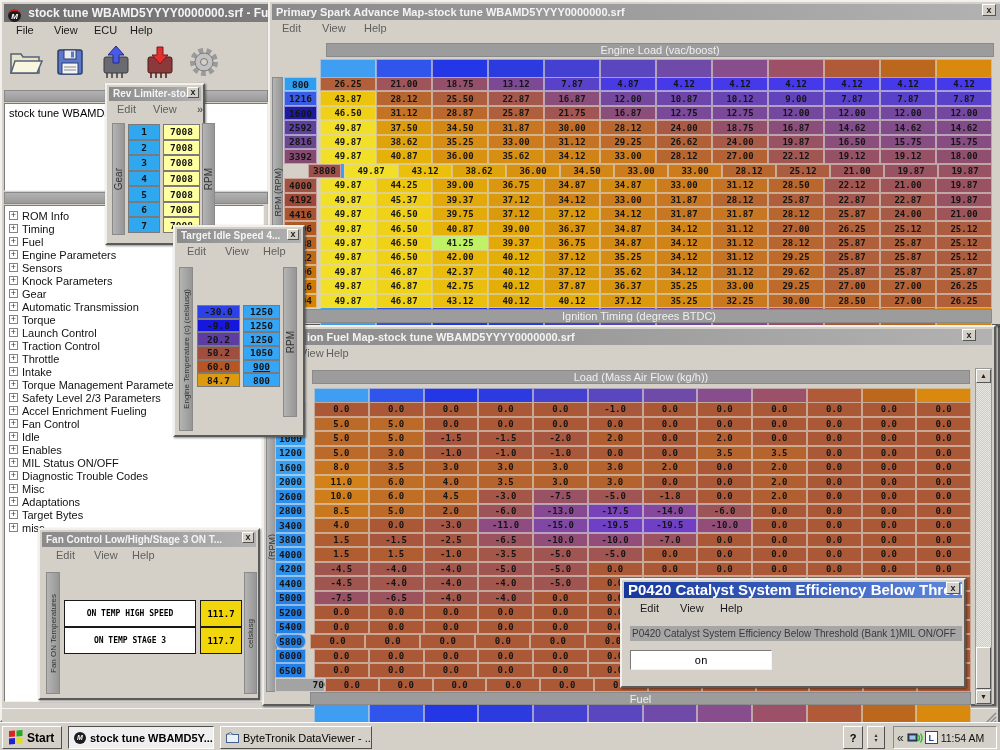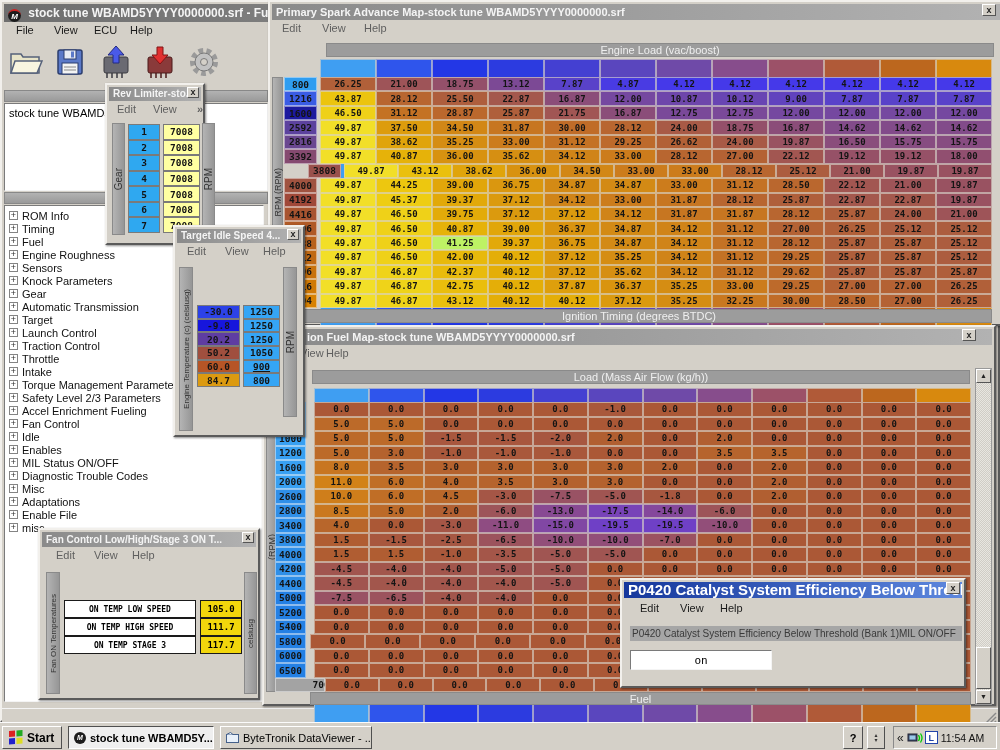--- a/index.html
+++ b/index.html
@@ -130,41 +130,41 @@
           <div class="tree-item">
             <span class="plusbox">+</span>
             <span>Timing</span>
           </div>
           <div class="tree-item">
             <span class="plusbox">+</span>
             <span>Fuel</span>
           </div>
           <div class="tree-item">
             <span class="plusbox">+</span>
-            <span>Engine Roughness</span>
+            <span>Engine Parameters</span>
           </div>
           <div class="tree-item">
             <span class="plusbox">+</span>
             <span>Sensors</span>
           </div>
           <div class="tree-item">
             <span class="plusbox">+</span>
             <span>Knock Parameters</span>
           </div>
           <div class="tree-item">
             <span class="plusbox">+</span>
             <span>Gear</span>
           </div>
           <div class="tree-item">
             <span class="plusbox">+</span>
             <span>Automatic Transmission</span>
           </div>
           <div class="tree-item">
             <span class="plusbox">+</span>
-            <span>Target</span>
+            <span>Torque</span>
           </div>
           <div class="tree-item">
             <span class="plusbox">+</span>
             <span>Launch Control</span>
           </div>
           <div class="tree-item">
             <span class="plusbox">+</span>
             <span>Traction Control</span>
           </div>
           <div class="tree-item">
@@ -210,21 +210,21 @@
           <div class="tree-item">
             <span class="plusbox">+</span>
             <span>Misc</span>
           </div>
           <div class="tree-item">
             <span class="plusbox">+</span>
             <span>Adaptations</span>
           </div>
           <div class="tree-item">
             <span class="plusbox">+</span>
-            <span>Enable File</span>
+            <span>Target Bytes</span>
           </div>
           <div class="tree-item">
             <span class="plusbox">+</span>
             <span>misc</span>
           </div>
         </div>
     </div>
 
     <div class="statusbar">
       <span style="position:absolute;right:48px;top:2px;">MiniPort (USB)</span>
@@ -780,21 +780,21 @@
           <div class="cell" style="background: rgb(171, 88, 54);">0.0</div>
           <div class="cell" style="background: rgb(171, 88, 54);">0.0</div>
           <div class="cell" style="background: rgb(171, 88, 54);">0.0</div>
           <div class="cell" style="background: rgb(171, 88, 54);">0.0</div>
           <div class="cell" style="background: rgb(171, 88, 54);">0.0</div>
           <div class="cell" style="background: rgb(171, 88, 54);">0.0</div>
           <div class="cell" style="background: rgb(171, 88, 54);">0.0</div>
           <div class="cell" style="background: rgb(171, 88, 54);">0.0</div>
         </div>
         <div class="grid-row" style="flex: 1 1 0%;">
-          <div class="rpmcell" style="width: 31px; flex: 0 0 31px; margin-right: 4px; background: rgb(36, 128, 228);">5800</div>
+          <div class="rpmcell" style="width: 31px; flex: 0 0 31px; margin-right: 4px; background: rgb(36, 128, 228); border-radius: 7px;">5800</div>
           <div class="cell" style="background: rgb(171, 88, 54);">0.0</div>
           <div class="cell" style="background: rgb(171, 88, 54);">0.0</div>
           <div class="cell" style="background: rgb(171, 88, 54);">0.0</div>
           <div class="cell" style="background: rgb(171, 88, 54);">0.0</div>
           <div class="cell" style="background: rgb(171, 88, 54);">0.0</div>
           <div class="cell" style="background: rgb(171, 88, 54);">0.0</div>
           <div class="cell" style="background: rgb(171, 88, 54);">0.0</div>
           <div class="cell" style="background: rgb(171, 88, 54);">0.0</div>
           <div class="cell" style="background: rgb(171, 88, 54);">0.0</div>
           <div class="cell" style="background: rgb(171, 88, 54);">0.0</div>
@@ -934,24 +934,20 @@
     <div class="closebtn" style="right:4px;width:12px;height:11px;line-height:9px;">x</div>
     <div class="menubar" style="top:19px;">
       <span style="left:12px;">Edit</span>
       <span style="left:50px;">View</span>
       <span style="left:88px;">Help</span>
     </div>
     <div class="vbar" style="left:6px;top:42px;width:14px;height:122px;">
       <span class="vlabel" style="font-size:8px;">Fan ON Temperatures</span>
     </div>
     <div class="gridbox" id="fan-rows" style="left: 24px; top: 70px; width: 178px; height: 54px; display: flex; flex-direction: column;">
-        <div class="grid-row" style="flex: 1 1 0%;">
-          <div class="fan-label" style="width: 132px; flex: 0 0 132px;">ON TEMP LOW SPEED</div>
-          <div class="fan-value" style="width: 42px; flex: 0 0 42px; margin-left: 4px;">105.0</div>
-        </div>
         <div class="grid-row" style="flex: 1 1 0%;">
           <div class="fan-label" style="width: 132px; flex: 0 0 132px;">ON TEMP HIGH SPEED</div>
           <div class="fan-value" style="width: 42px; flex: 0 0 42px; margin-left: 4px;">111.7</div>
         </div>
         <div class="grid-row" style="flex: 1 1 0%;">
           <div class="fan-label" style="width: 132px; flex: 0 0 132px;">ON TEMP STAGE 3</div>
           <div class="fan-value" style="width: 42px; flex: 0 0 42px; margin-left: 4px;">117.7</div>
         </div>
       </div>
     <div class="vbar" style="left:204px;top:42px;width:13px;height:122px;">

